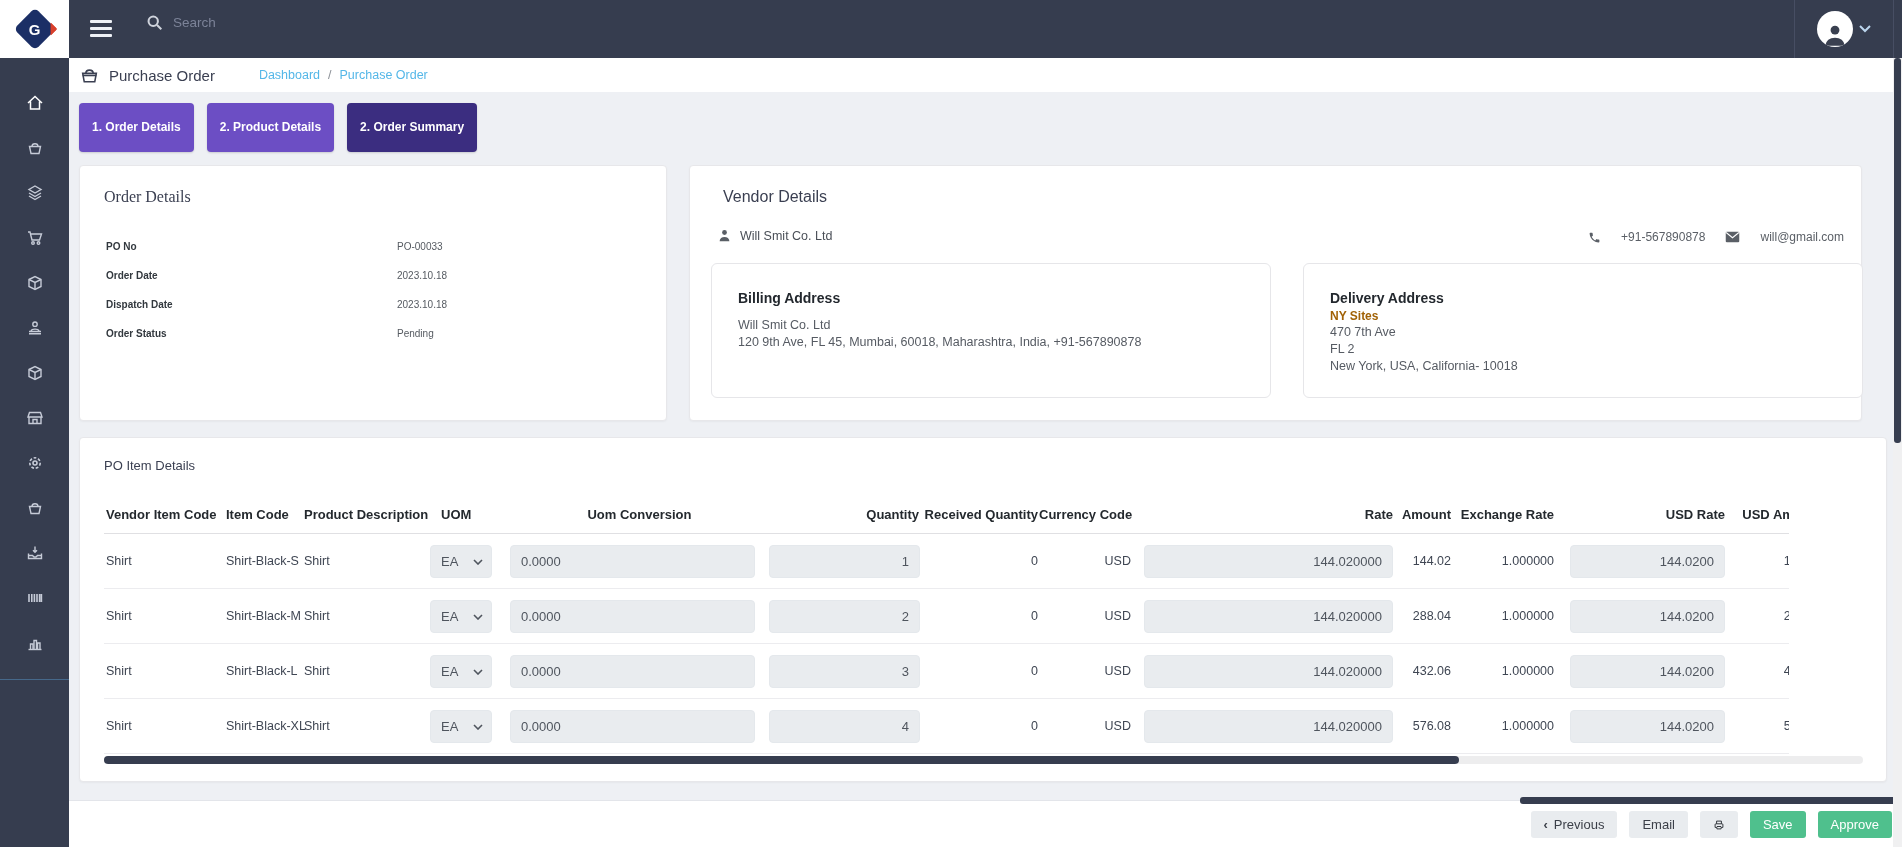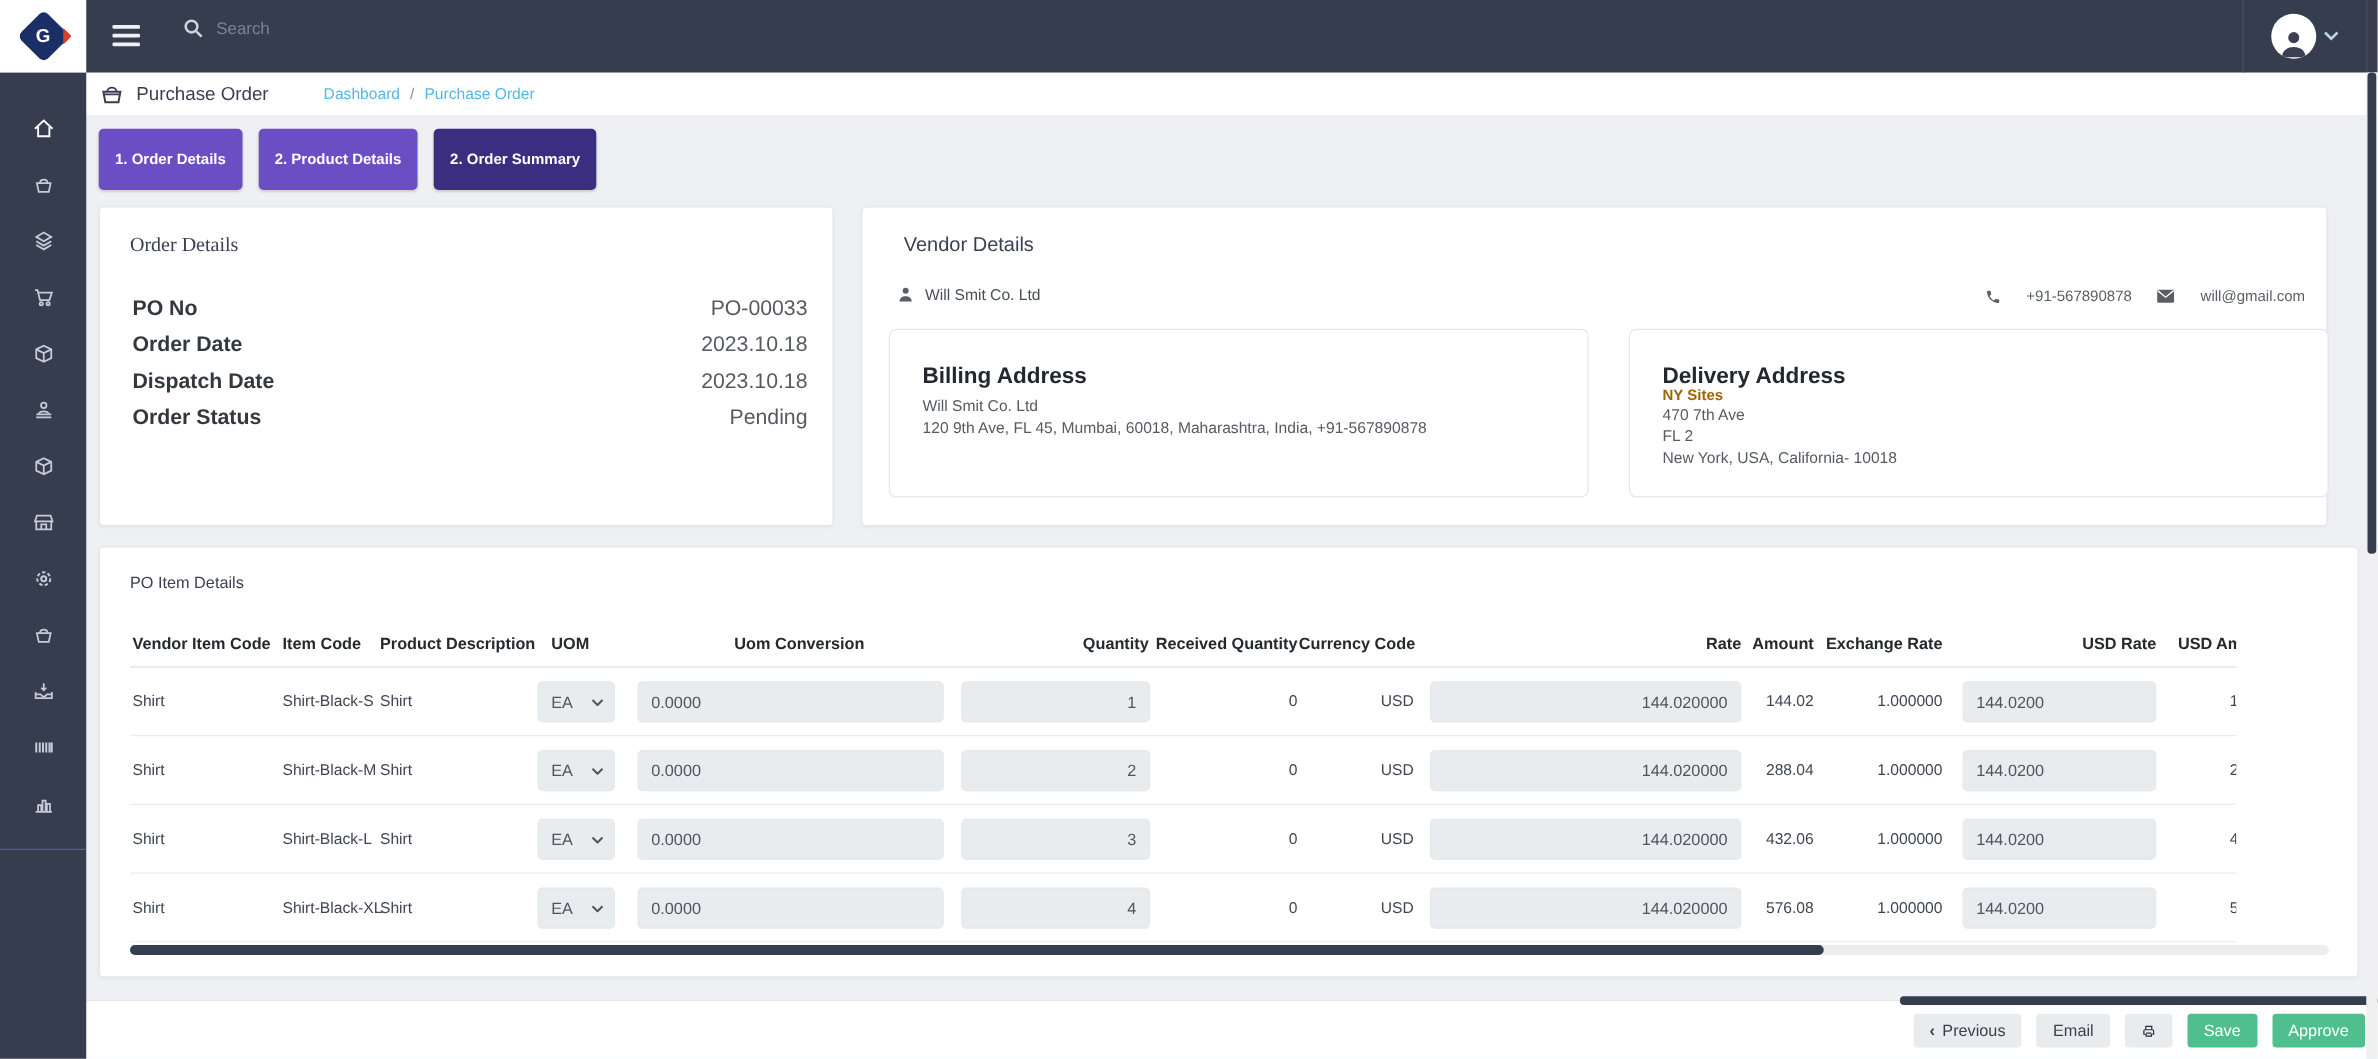--- a/index.html
+++ b/index.html
@@ -48,33 +48,33 @@
     color:#fff; font-size:12px; font-weight:bold; cursor:pointer; box-shadow:0 1px 2px rgba(0,0,0,.15); }
   .tab.active { background:#3b2d80; }
 
   .card { position:absolute; background:#fff; border:1px solid #e7e7ea; border-radius:4px;
     box-shadow:0 1px 2px rgba(0,0,0,.04); }
   .card-title { position:absolute; font-size:16px; color:#3a3f51; }
 
   
   .card-order { left:10px; top:107px; width:588px; height:256px; }
   .order-fields { position:absolute; left:26px; top:66px; width:540px; }
-  .ofield { display:flex; height:29px; align-items:center; font-size:17px;justify-content:space-between; }
+  .ofield { display:flex; height:29px; align-items:center; font-size:10px; }
   .ofield .olabel { width:291px; font-weight:bold; color:#32383e; }
   .ofield .ovalue { color:#555a61; }
 
   
   .card-vendor { left:620px; top:107px; width:1173px; height:256px; }
   .vendor-row { position:absolute; left:27px; top:62px; display:flex; align-items:center; gap:8px;
     font-size:12.5px; color:#4a4f57; }
   .contact-row { position:absolute; right:17px; top:64px; display:flex; align-items:center; gap:20px;
     font-size:12px; color:#5a5f66; }
   .subcard { position:absolute; top:97px; width:560px; height:135px; border:1px solid #e6e6e9; border-radius:6px; background:#fff; }
   .subcard.billing { left:21px; } .subcard.delivery { left:613px; }
-  .sc-title { position:absolute; left:26px; top:26px; font-size:18px; font-weight:bold; color:#23282e; }
+  .sc-title { position:absolute; left:26px; top:26px; font-size:14px; font-weight:bold; color:#23282e; }
   .sc-line { position:absolute; left:26px; font-size:12.5px; color:#565b63; }
   .sc-site { position:absolute; left:26px; font-size:12px; font-weight:bold; color:#a16207; }
 
   
   .card-items { left:10px; top:379px; width:1808px; height:345px; }
   .table-wrap { position:absolute; left:24px; top:58px; width:1685px; overflow:hidden; }
   .thead, .trow { display:flex; width:1718px; }
   .thead { height:38px; line-height:38px; border-bottom:1px solid #e0e0e3; }
   .trow  { height:55px; line-height:55px; border-bottom:1px solid #ececef; }
   .td { flex:0 0 auto; font-size:12.5px; color:#3f4653; white-space:nowrap; }
@@ -85,21 +85,21 @@
   .tr { text-align:right; padding-right:1px; }
   .pr6 { padding-right:6px; }
   .pl11 { padding-left:11px; }
   .tc { text-align:center; }
   .ginput { height:33px; background:#e9ecef; border:1px solid #e4e8ec; border-radius:4px;
     font-family:"Liberation Sans",sans-serif; font-size:13px; color:#4f555e; padding:0 10px;
     vertical-align:middle; outline:none; }
   .gi-left { width:245px; text-align:left; }
   .gi-qty { width:151px; text-align:right; }
   .gi-rate { width:249px; text-align:right; }
-  .gi-usd { width:155px; }
+  .gi-usd { width:155px; text-align:right; }
   .uom-select { display:inline-flex; width:62px; height:33px; background:#e9ecef; border:1px solid #e4e8ec;
     border-radius:4px; align-items:center; justify-content:space-between; padding:0 8px 0 10px;
     font-size:13px; color:#4f555e; vertical-align:middle; cursor:default; }
   .hscroll-track { position:absolute; left:24px; top:318px; width:1759px; height:8px; background:#ededee; border-radius:4px; }
   .hscroll-thumb { position:absolute; left:0; top:0; width:1355px; height:8px; background:#363d4f; border-radius:4px; cursor:grab; }
 
   
   .footer { position:absolute; left:0; top:742px; width:100%; height:47px; background:#fff; border-top:1px solid #e3e5ea; }
   .footer-hthumb { position:absolute; left:1451px; top:-4px; width:382px; height:7px; background:#363d4f; border-radius:3px; cursor:grab; }
   .footer-buttons { position:absolute; right:10px; top:10px; display:flex; gap:12px; align-items:center; }

